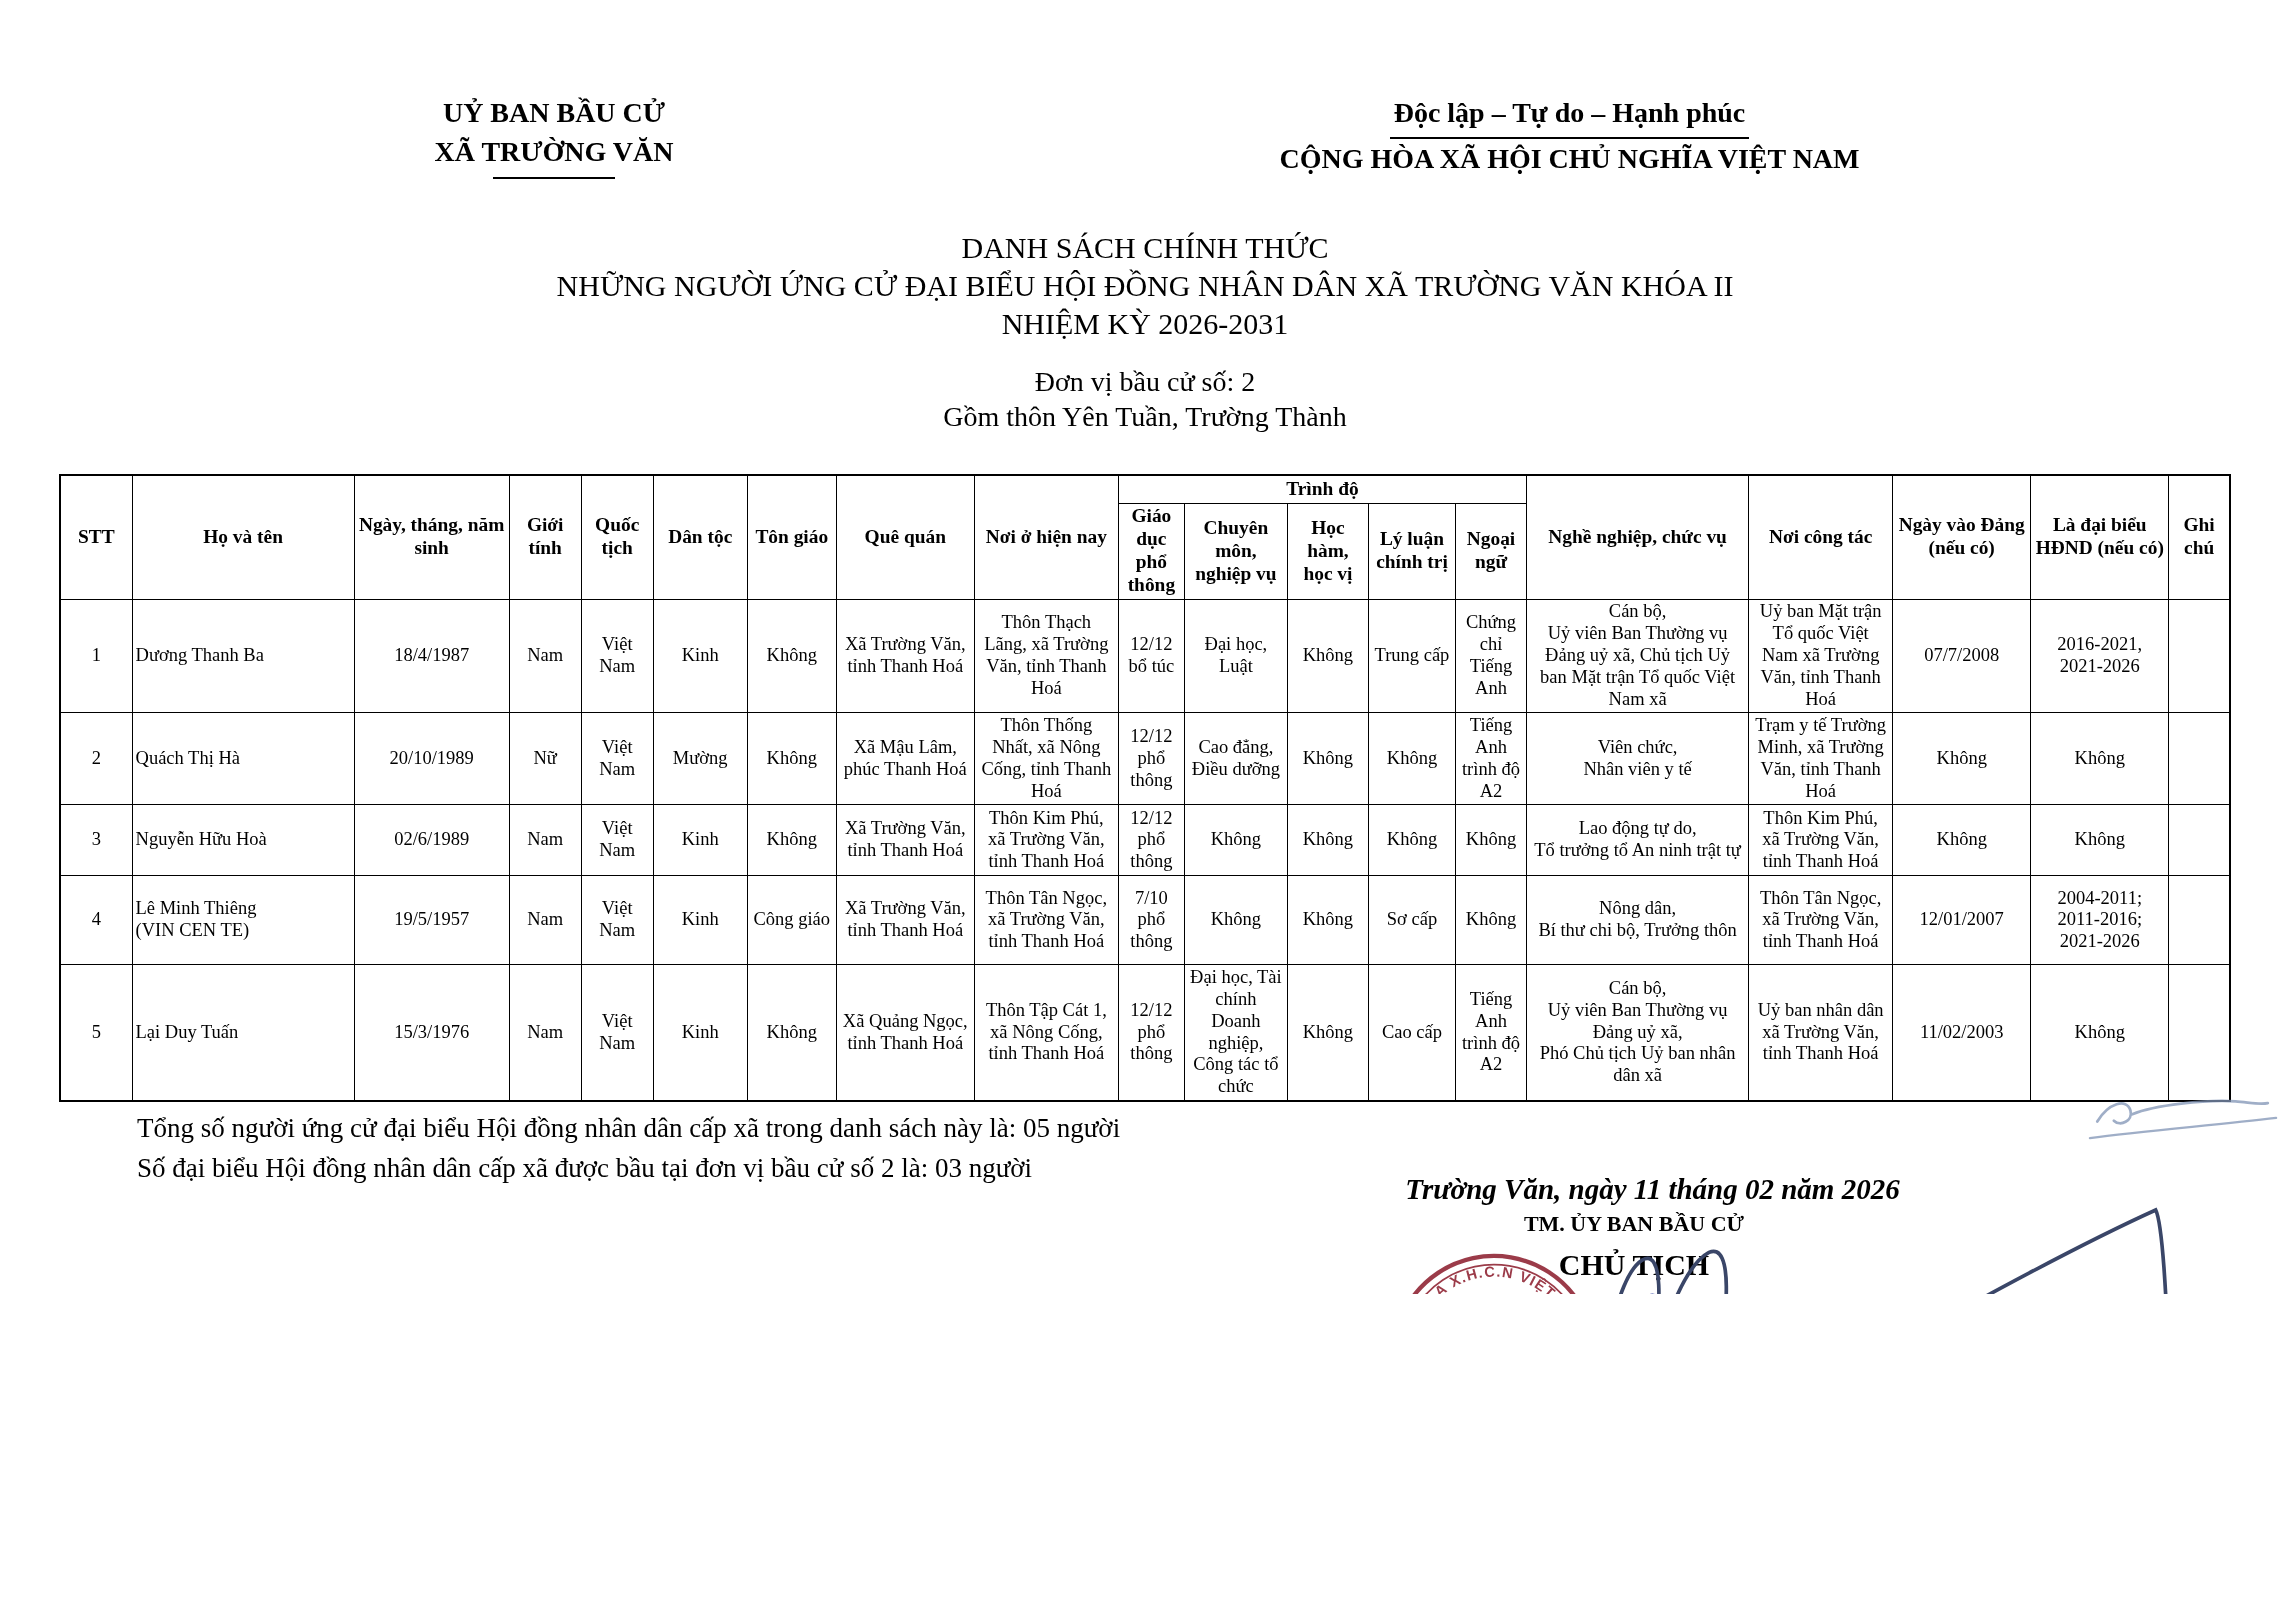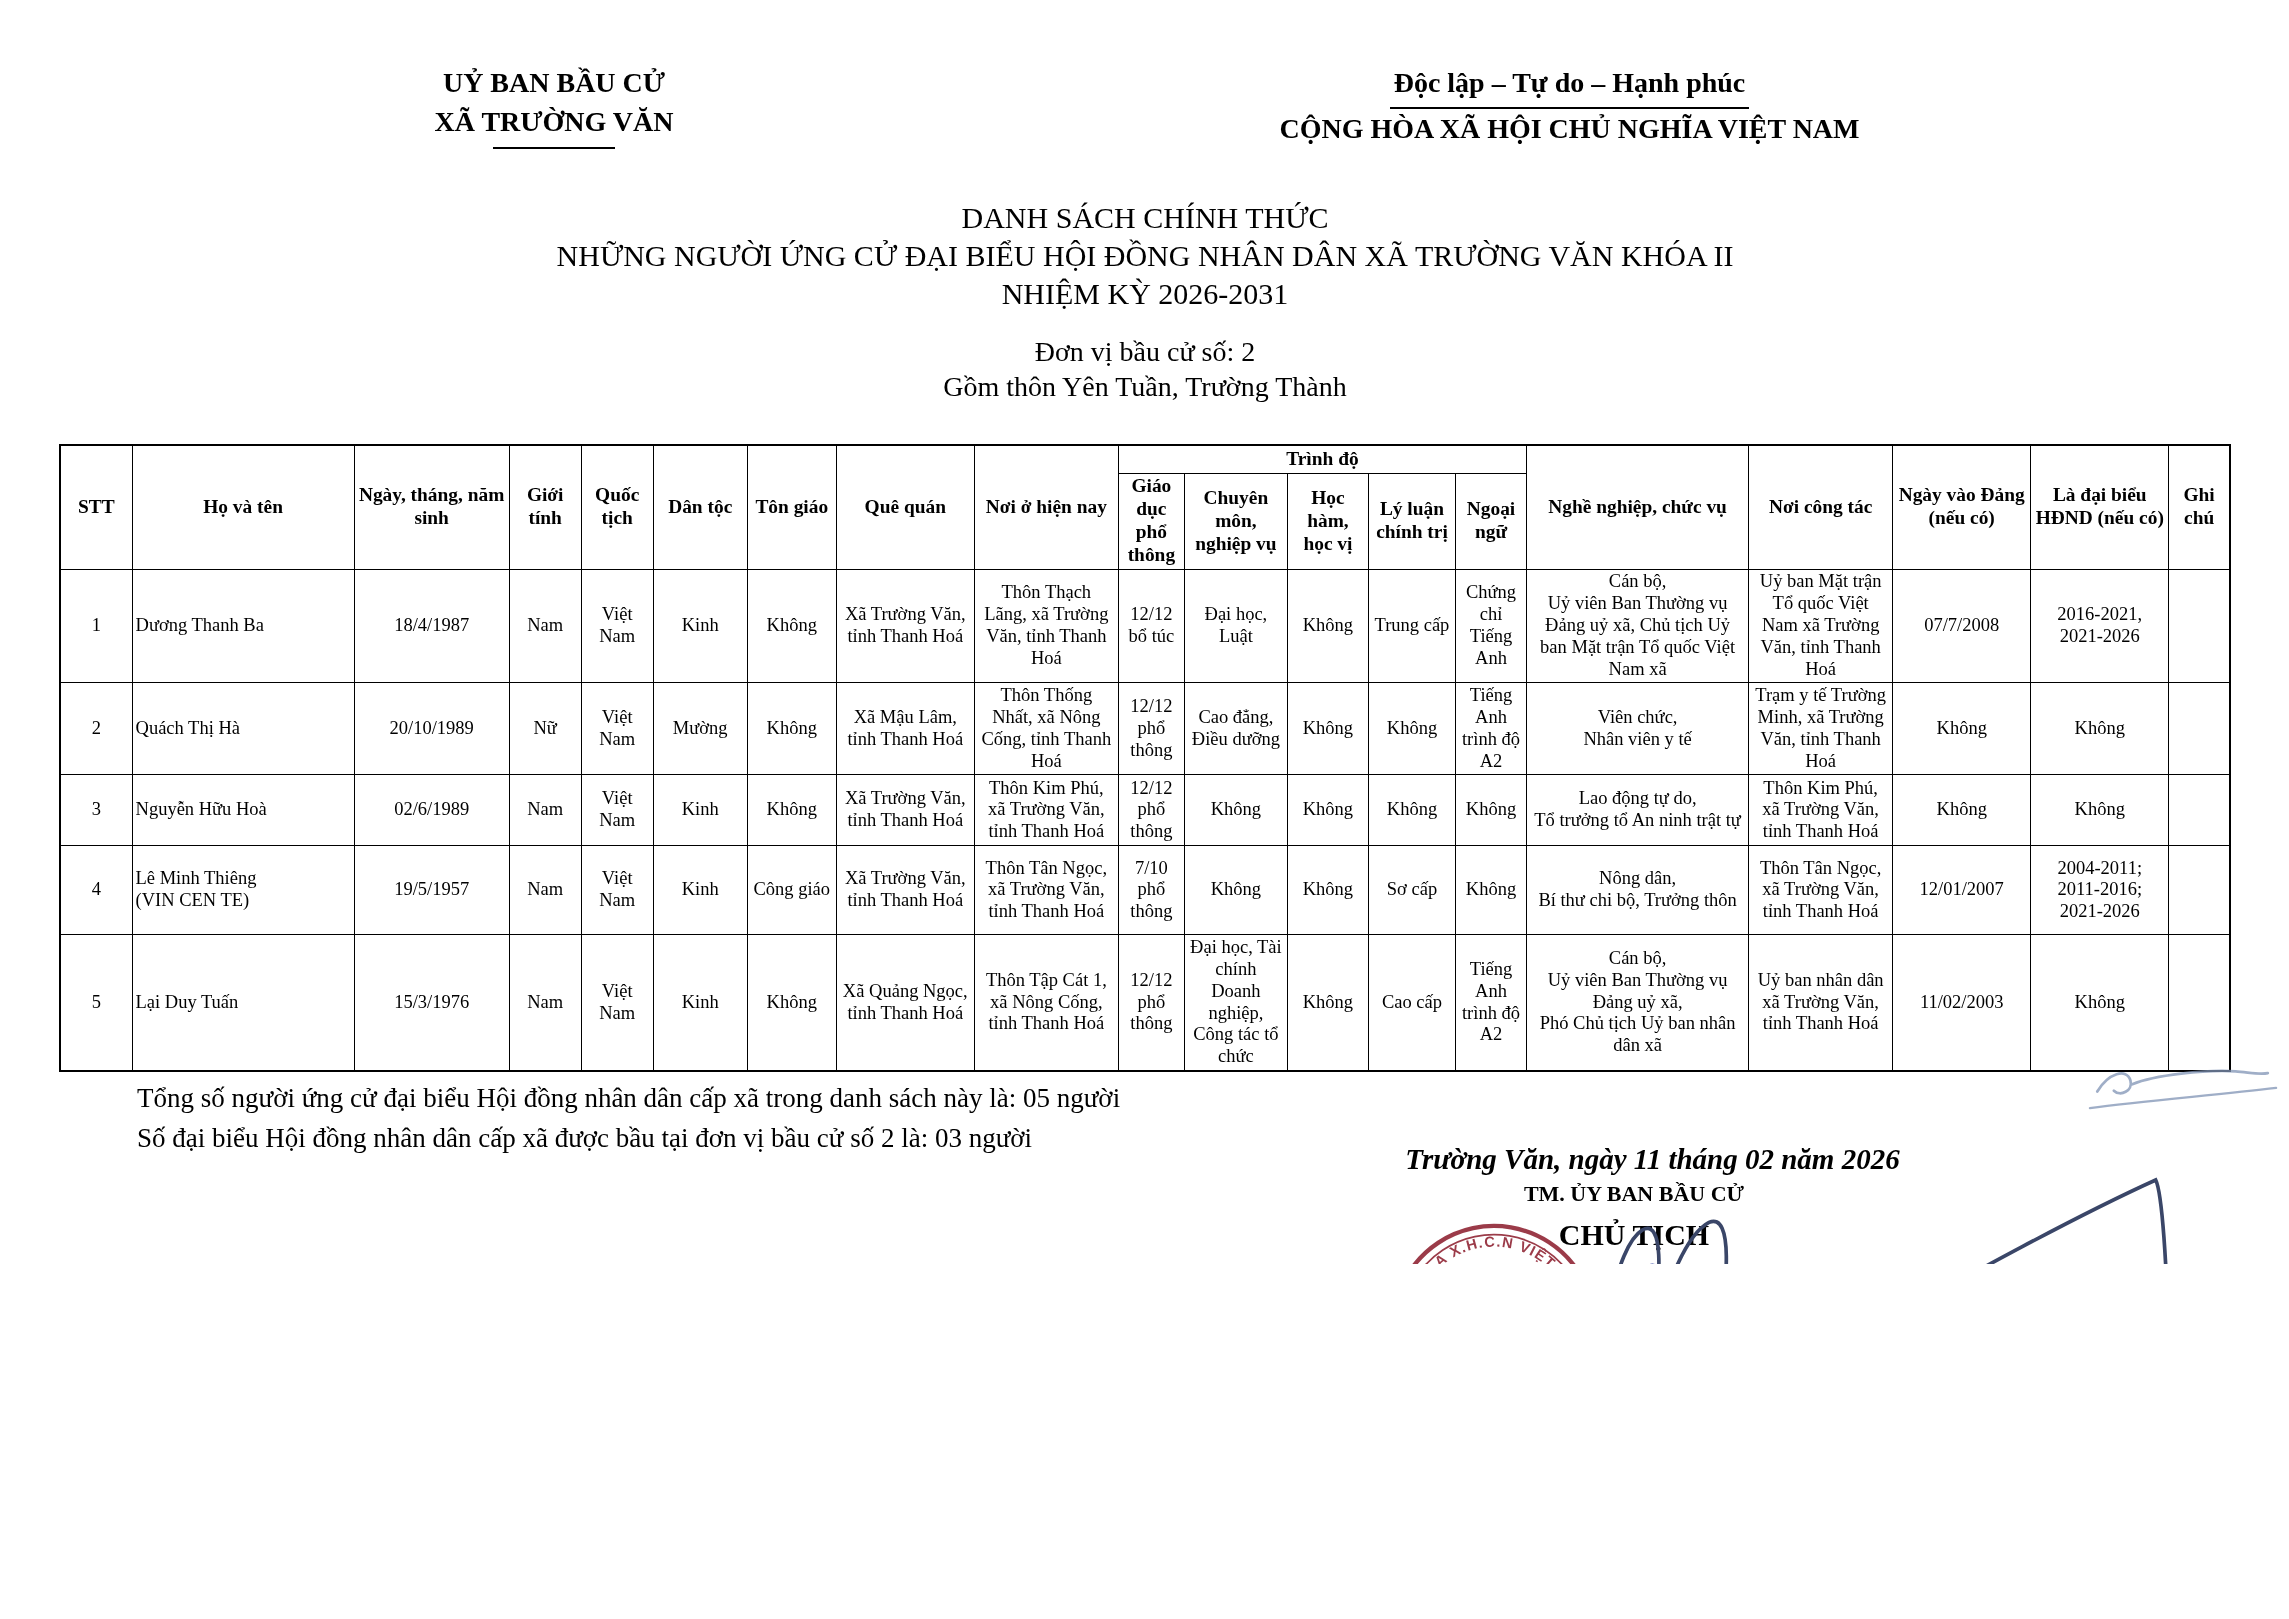--- a/index.html
+++ b/index.html
@@ -1,17 +1,17 @@
 <!DOCTYPE html>
 <html style="font-size:14.8px"><head>
 <meta charset="utf-8">
 <style>
   html,body{margin:0;padding:0;background:#ffffff;}
   .page{position:relative;width:2290px;height:1264px;background:#ffffff;color:#000;
-        font-family:"Liberation Serif","DejaVu Serif",serif;overflow:hidden;}
+        font-family:"Liberation Serif","DejaVu Serif",serif;overflow:hidden;margin-top:30px;}
 
   
   .org-left{position:absolute;left:388px;top:63px;width:332px;text-align:center;
             font-weight:bold;font-size:28px;line-height:39px;}
   .org-rule{width:122px;border-top:2.8px solid #000;margin:5.5px auto 0;}
   .org-right{position:absolute;left:1154px;top:63px;width:831px;text-align:center;
              font-weight:bold;font-size:28px;line-height:39px;}
   .motto{display:inline-block;border-bottom:2.8px solid #000;padding:0 3.7px 4.6px;}
 
   
@@ -152,21 +152,21 @@
           <td></td>
         </tr>
         <tr>
           <td>2</td>
           <td class="col-name">Quách Thị Hà</td>
           <td>20/10/1989</td>
           <td>Nữ</td>
           <td>Việt Nam</td>
           <td>Mường</td>
           <td>Không</td>
-          <td>Xã Mậu Lâm, tỉnh Thanh Hoá</td>
+          <td>Xã Mậu Lâm, phúc Thanh Hoá</td>
           <td>Thôn Thống Nhất, xã Nông Cống, tỉnh Thanh Hoá</td>
           <td>12/12 phổ thông</td>
           <td>Cao đẳng, Điều dưỡng</td>
           <td>Không</td>
           <td>Không</td>
           <td>Tiếng Anh trình độ A2</td>
           <td>Viên chức,
 Nhân viên y tế</td>
           <td>Trạm y tế Trường Minh, xã Trường Văn, tỉnh Thanh Hoá</td>
           <td>Không</td>

